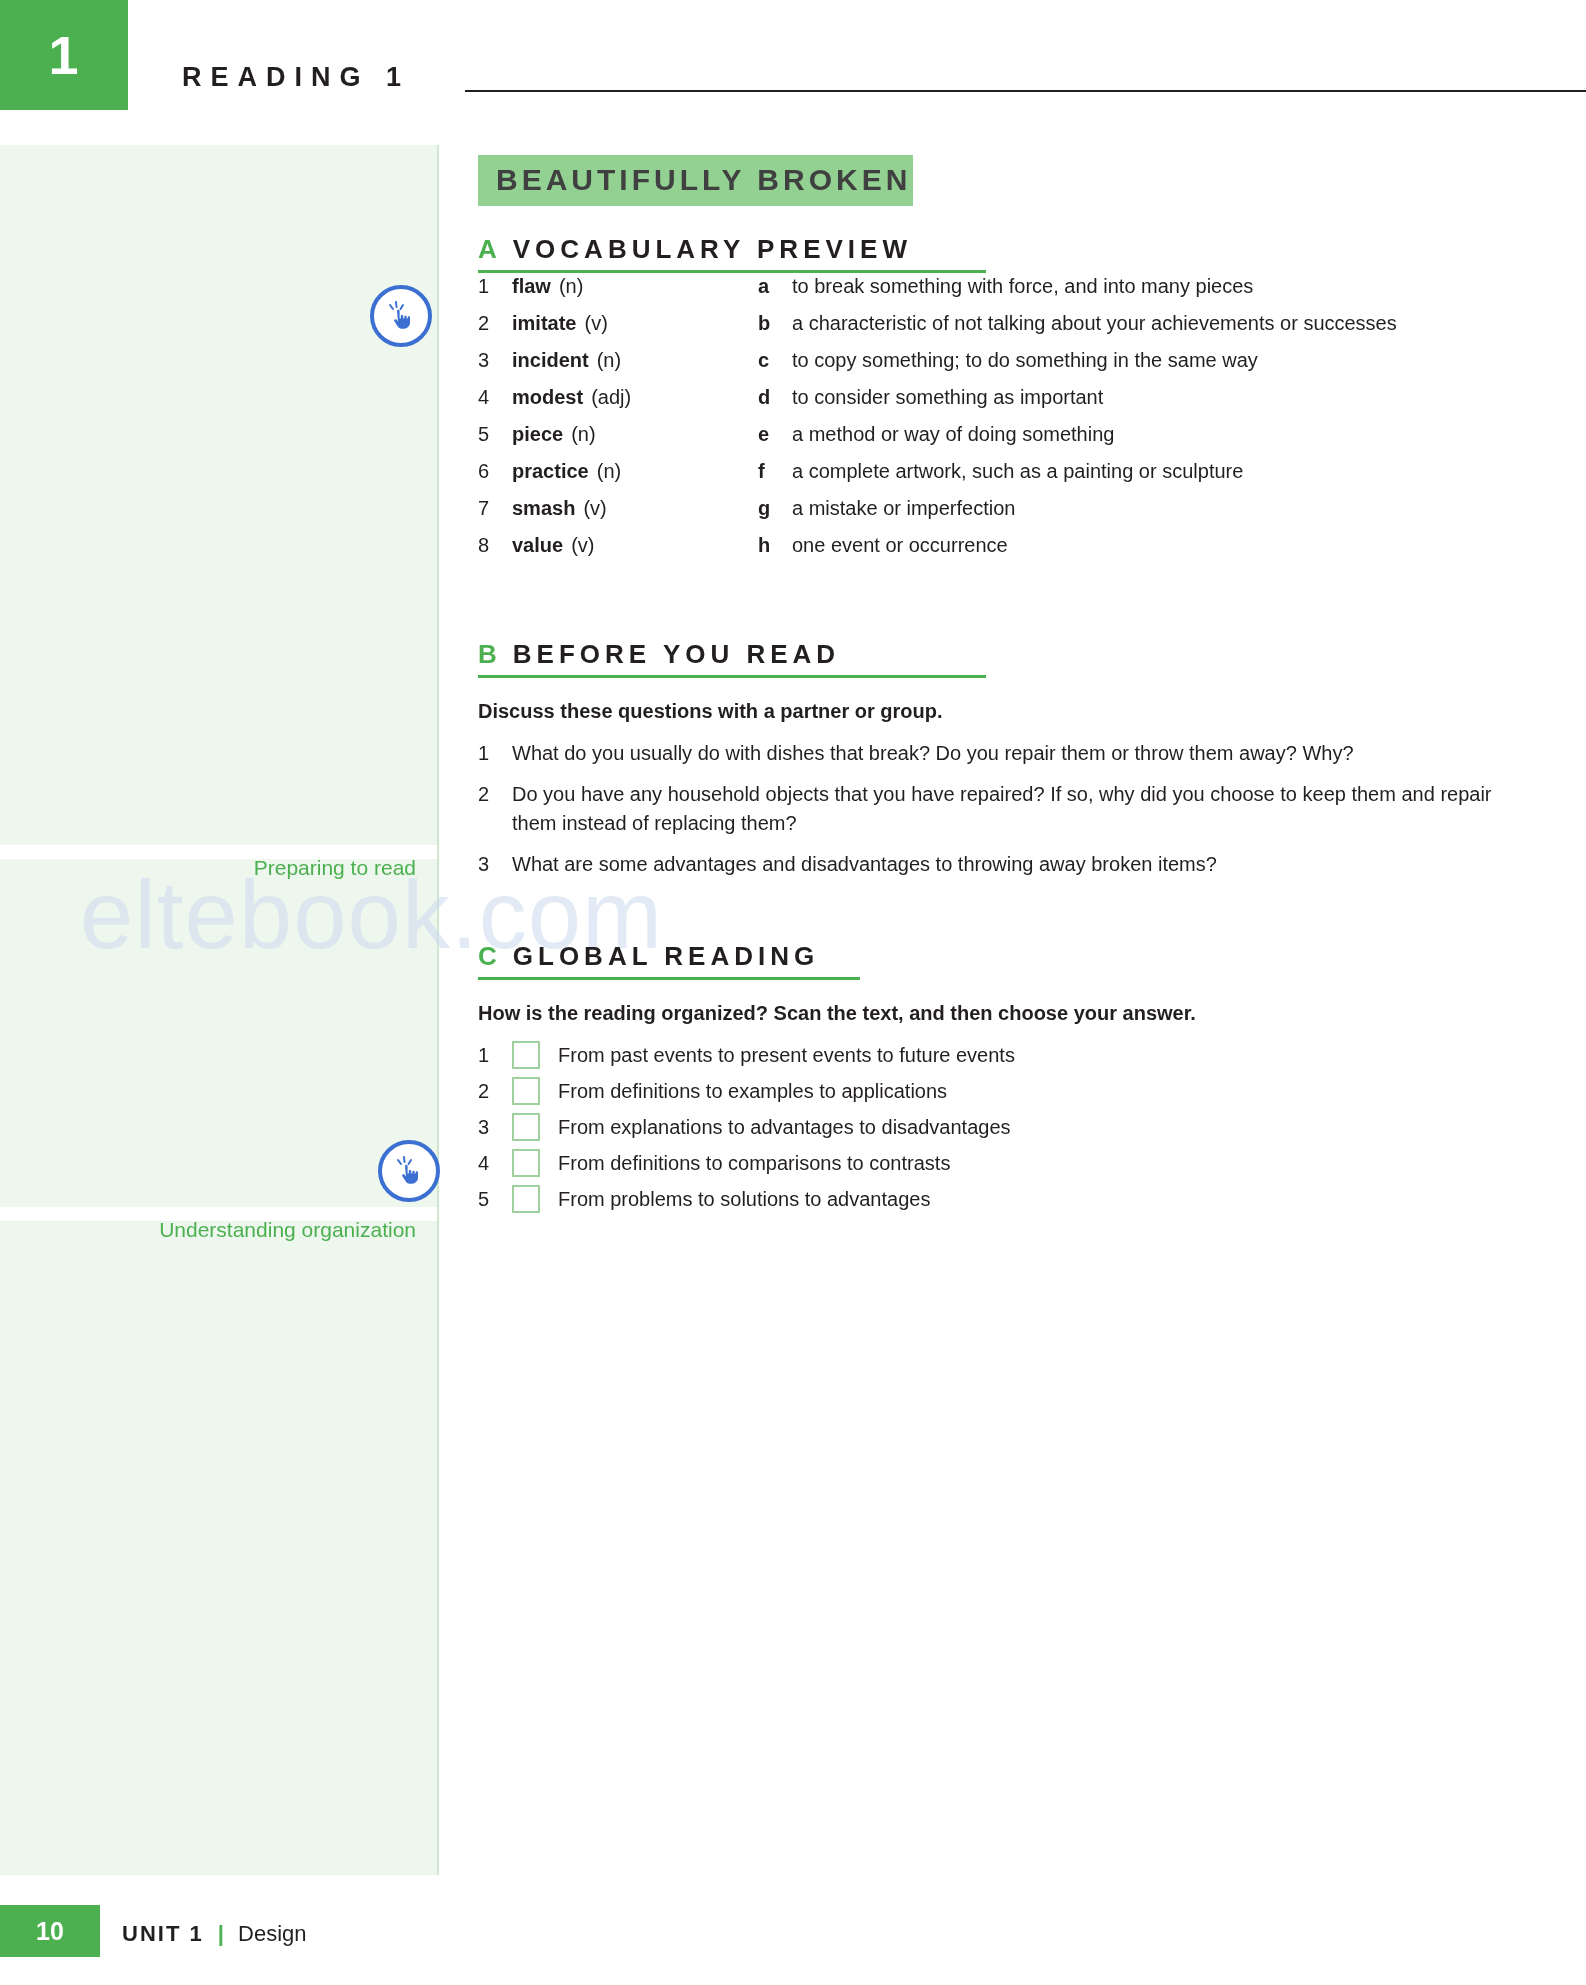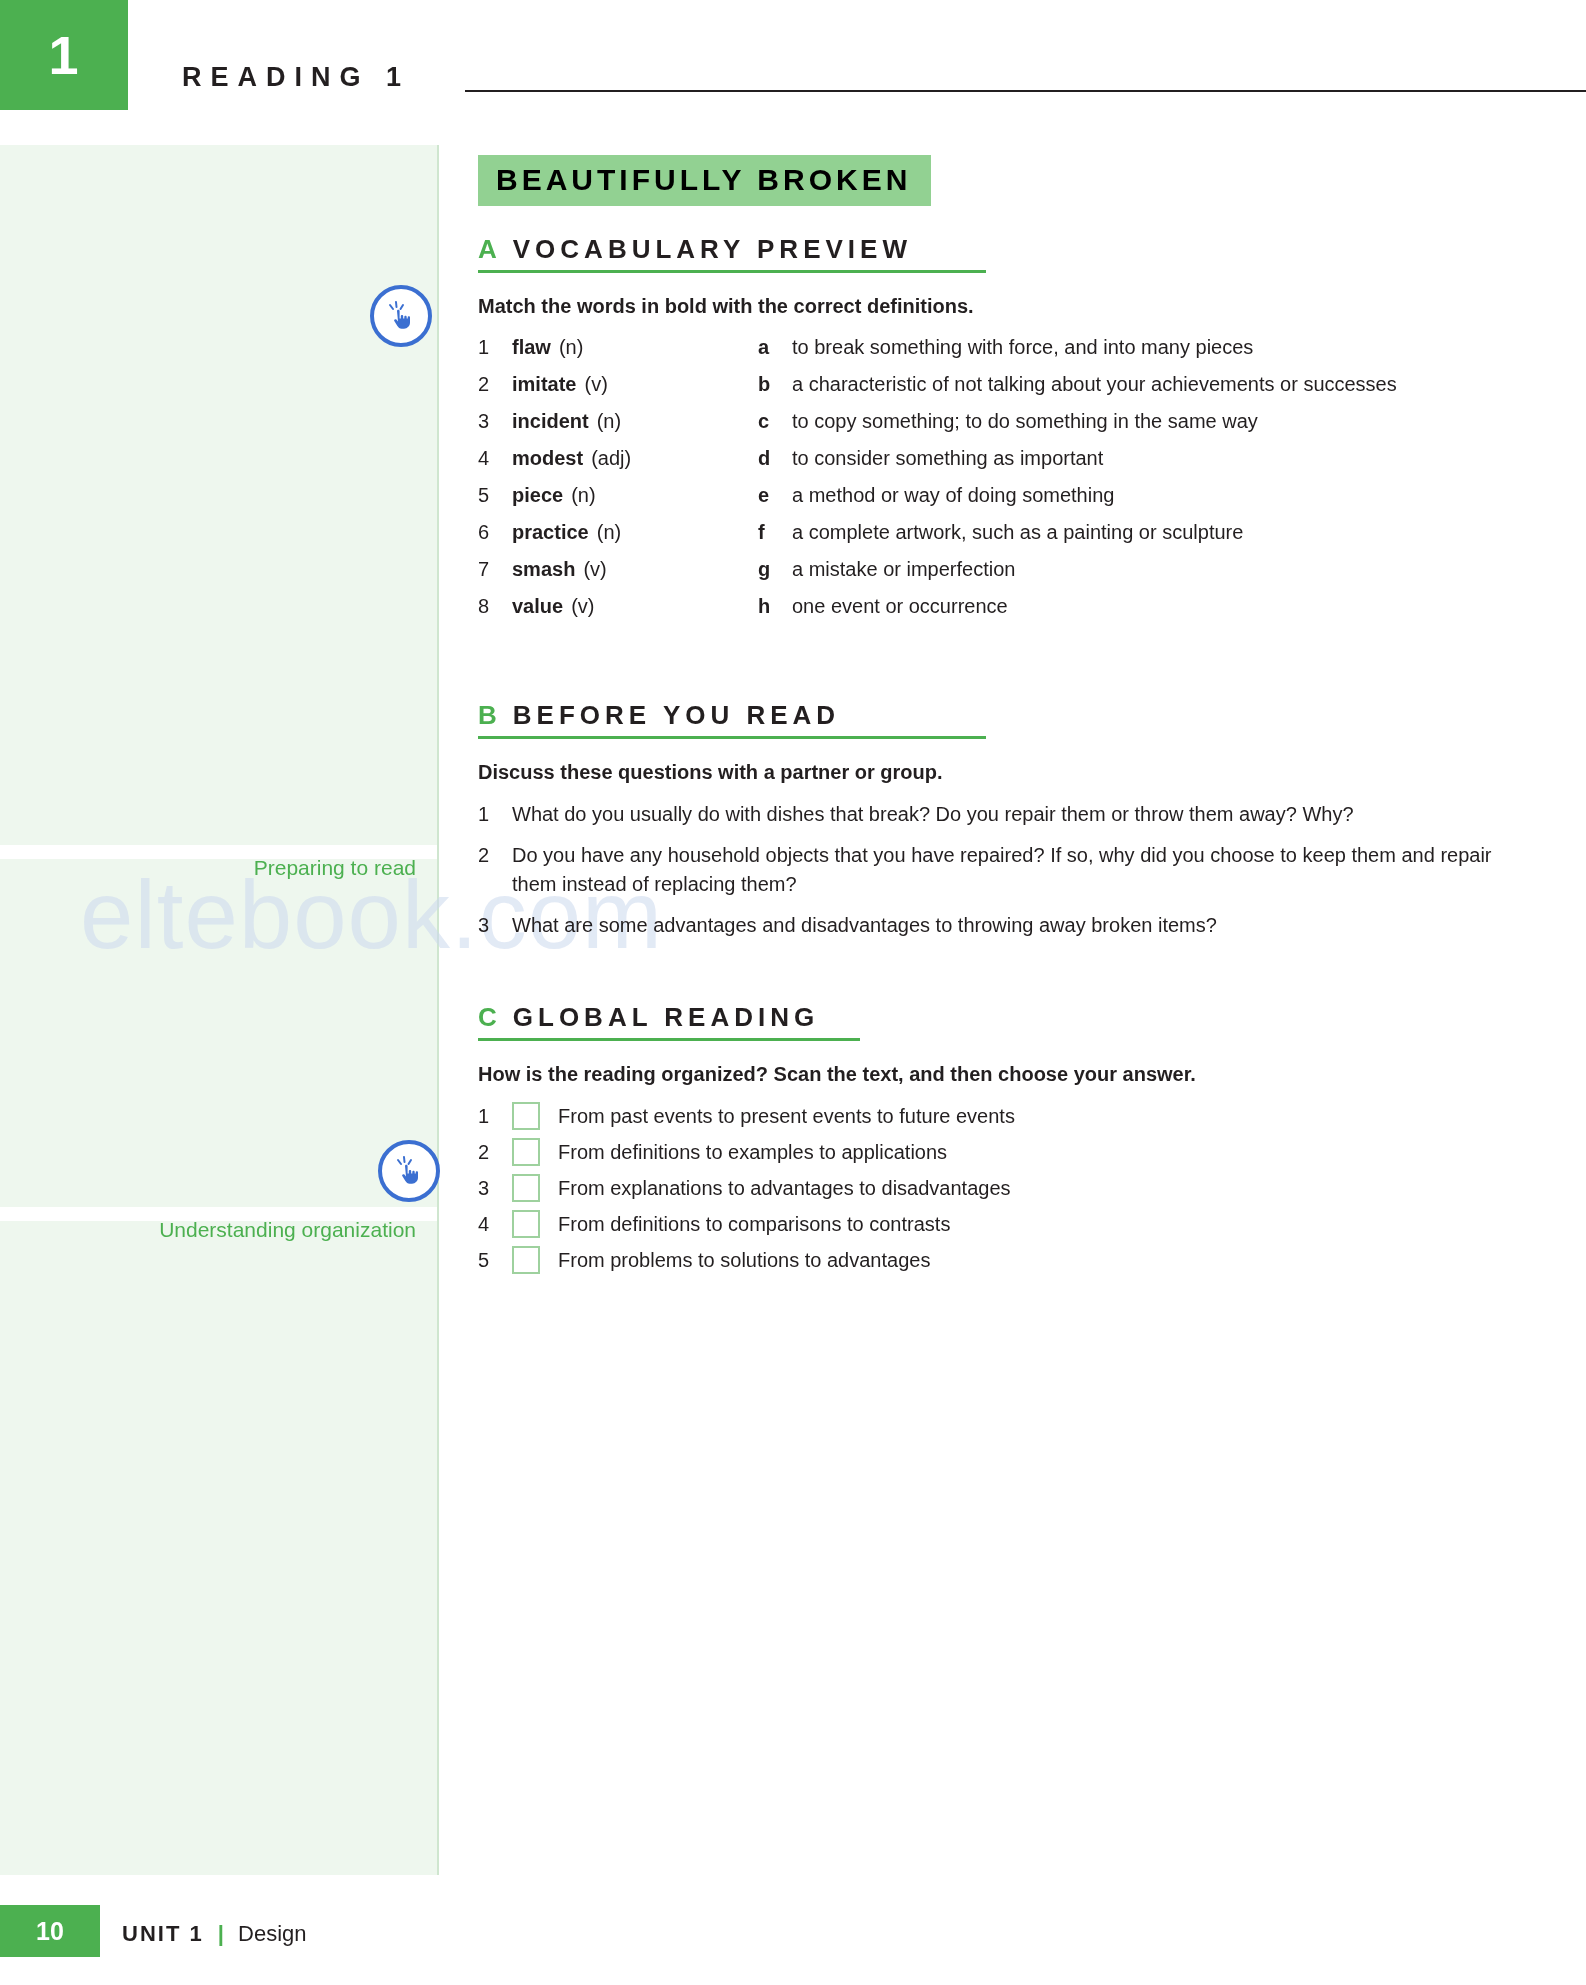--- a/index.html
+++ b/index.html
@@ -96,25 +96,25 @@
   .content {
     position: absolute;
     left: 478px;
     top: 155px;
     width: 1060px;
   }
 
   .reading-title {
     display: inline-block;
     background: #92d192;
-    color: #000000;
+    color: #404040;
     font-size: 30px;
     font-weight: bold;
     letter-spacing: 4px;
-    padding: 8px 20px 9px 18px;
+    padding: 8px 2px 9px 18px;
     margin-bottom: 22px;
   }
 
   .section-head {
     margin-top: 6px;
     border-bottom: 3px solid #4cb050;
     display: flex;
     align-items: baseline;
     padding-bottom: 5px;
     width: 508px;
@@ -275,21 +275,20 @@
 
 <div class="content">
 
   <div class="reading-title">BEAUTIFULLY BROKEN</div>
 
   
   <div class="section-head">
     <span class="section-letter">A</span>
     <span class="section-title">VOCABULARY PREVIEW</span>
   </div>
-  <div class="instruction">Match the words in bold with the correct definitions.</div>
 
   <div class="match-wrap">
     <div class="match-left">
       <div class="match-row">
         <span class="item-num">1</span>
         <span class="word">flaw</span>
         <span class="pos" style="margin-left:8px;">(n)</span>
       </div>
       <div class="match-row">
         <span class="item-num">2</span>

